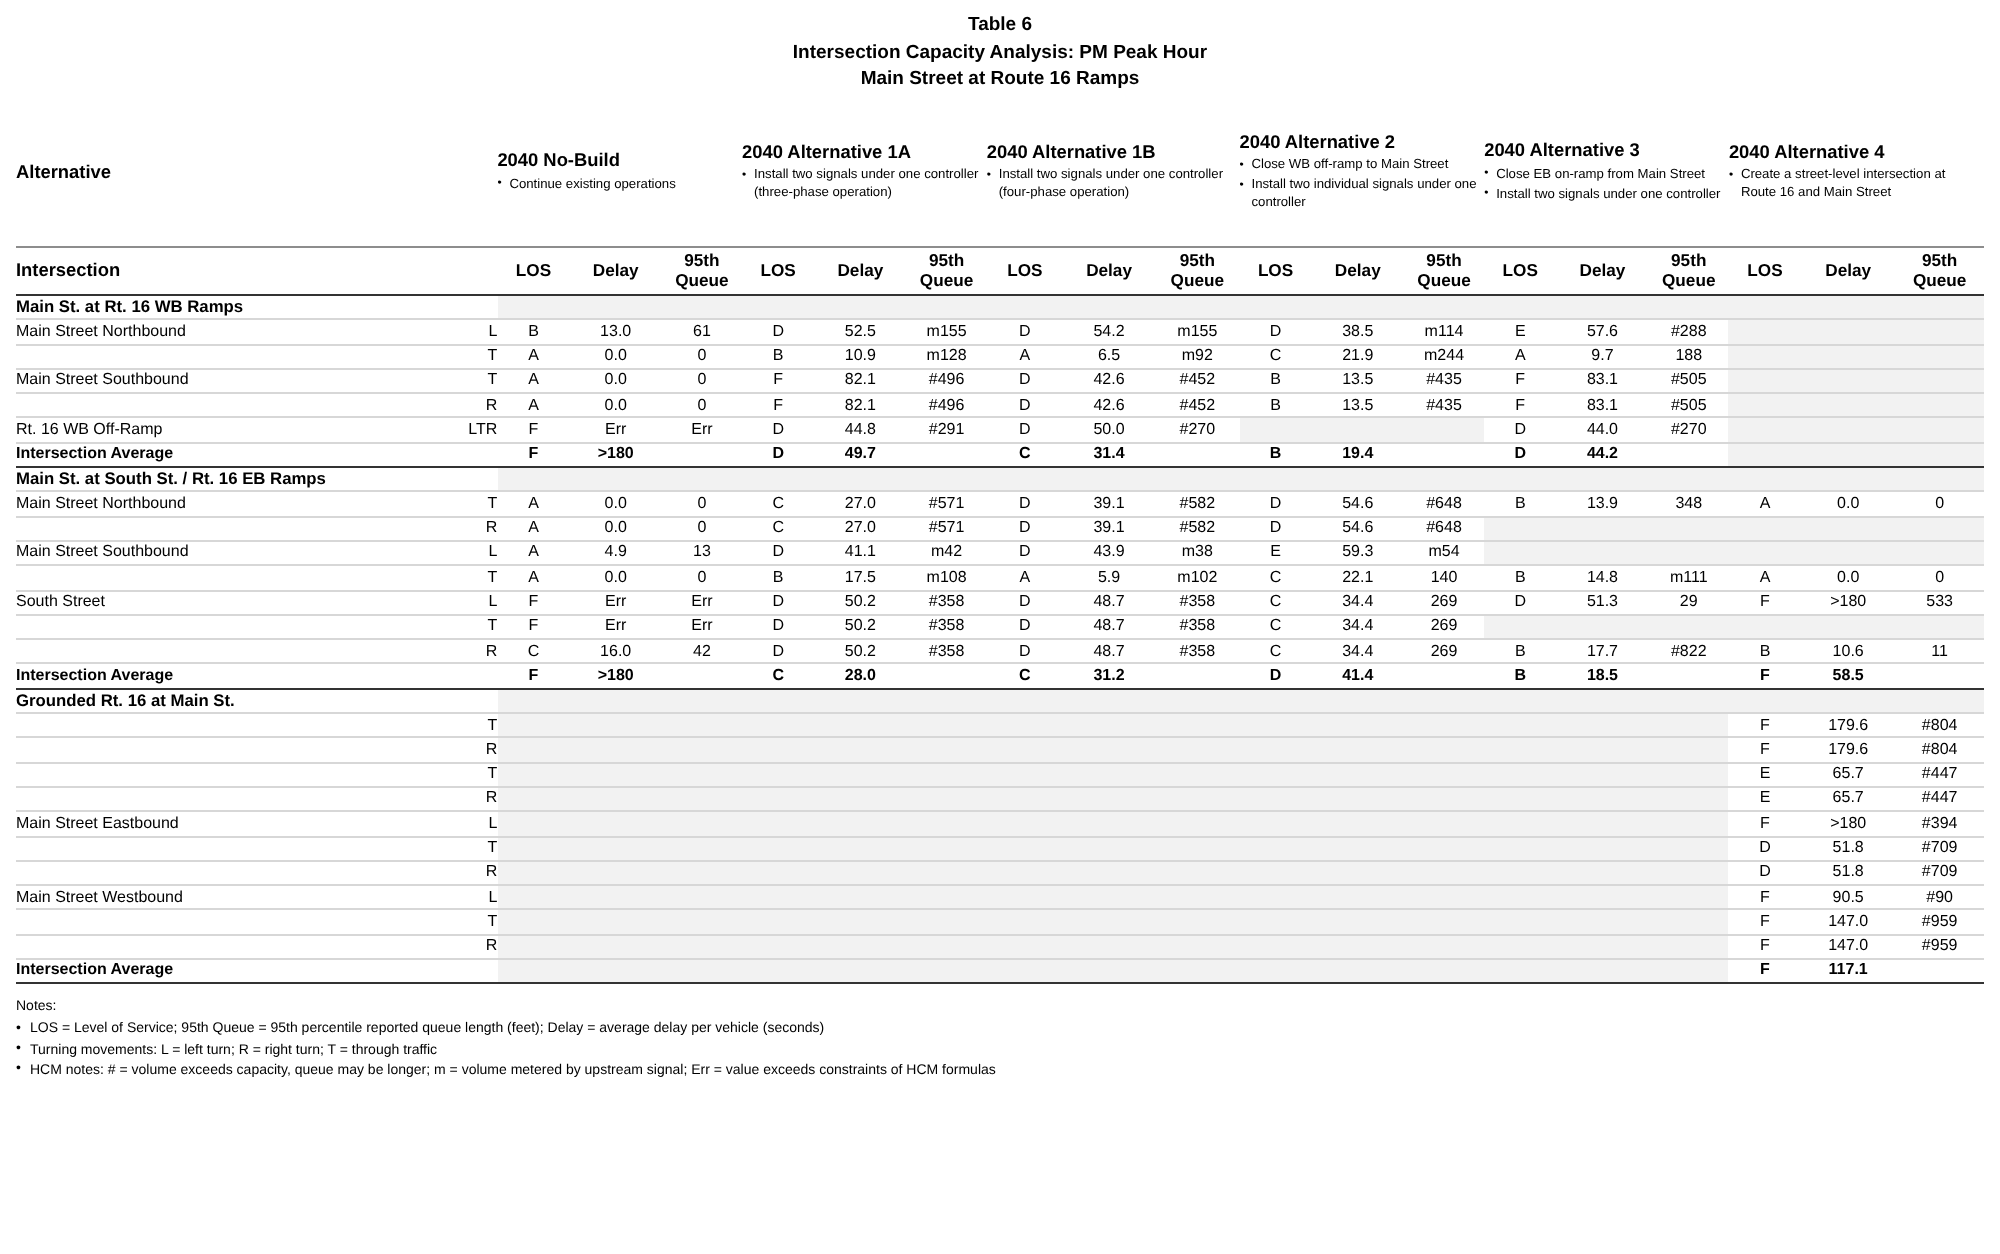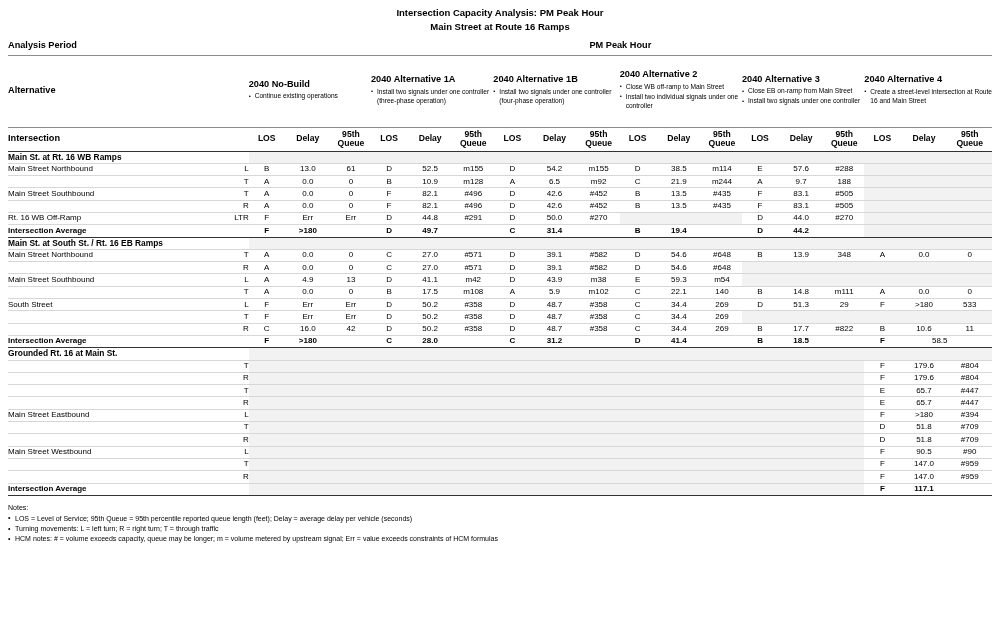--- a/index.html
+++ b/index.html
@@ -105,20 +105,21 @@
     content: "\2022";
     position: absolute; left: 0; top: -0.5px;
   }
 </style>
 </head>
 <body>
 
 <div id="page">
 
   <div class="title-block">
+    <div>Table 6</div>
     <div>Intersection Capacity Analysis: PM Peak Hour</div>
     <div>Main Street at Route 16 Ramps</div>
   </div>
 
   <div class="tbl-wrap">
     <table class="cap">
       <colgroup>
         <col style="width:212px">
         <col style="width:28px">
         <col style="width:36px">
@@ -134,24 +135,20 @@
           <col style="width:46px">
           <col style="width:40px">
         <col style="width:36px">
           <col style="width:46px">
           <col style="width:40px">
         <col style="width:36px">
           <col style="width:47px">
           <col style="width:44px">
       </colgroup>
       <tbody id="tbody-head">
-          <tr class="r-analysis hr-med">
-            <td class="hdr-label outer-top" colspan="2">Analysis Period</td>
-            <td class="pm-peak outer-top vsep-l" colspan="18">PM Peak Hour</td>
-          </tr>
           <tr class="r-alt hr-med">
             <td class="hdr-label alt-cell" colspan="2" style="font-weight:bold;font-size:9.2px;">Alternative</td>
             <td class="alt-cell vsep-l" colspan="3">
               <div class="alt-title">2040 No-Build</div>
               <div class="alt-bullets">
                 <div>Continue existing operations</div>
               </div>
             </td>
             <td class="alt-cell vsep-l" colspan="3">
               <div class="alt-title">2040 Alternative 1A</div>
@@ -547,21 +544,21 @@
             <td class="los vsep-l" style="font-weight:bold;">C</td>
             <td class="dly" style="font-weight:bold;">31.2</td>
             <td class="que" style="font-weight:bold;"></td>
             <td class="los vsep-l" style="font-weight:bold;">D</td>
             <td class="dly" style="font-weight:bold;">41.4</td>
             <td class="que" style="font-weight:bold;"></td>
             <td class="los vsep-l" style="font-weight:bold;">B</td>
             <td class="dly" style="font-weight:bold;">18.5</td>
             <td class="que" style="font-weight:bold;"></td>
             <td class="los vsep-l" style="font-weight:bold;">F</td>
-            <td class="dly" style="font-weight:normal;text-align:right;">58.5</td>
+            <td class="dly" style="font-weight:bold;">58.5</td>
             <td class="que" style="font-weight:bold;"></td>
           </tr>
           <tr class="sect-hdr dat hr-thin">
             <td class="nm" colspan="2">Grounded Rt. 16 at Main St.</td>
             <td class="vsep-l blank"></td>
             <td class="blank"></td>
             <td class="blank"></td>
             <td class="vsep-l blank"></td>
             <td class="blank"></td>
             <td class="blank"></td>

